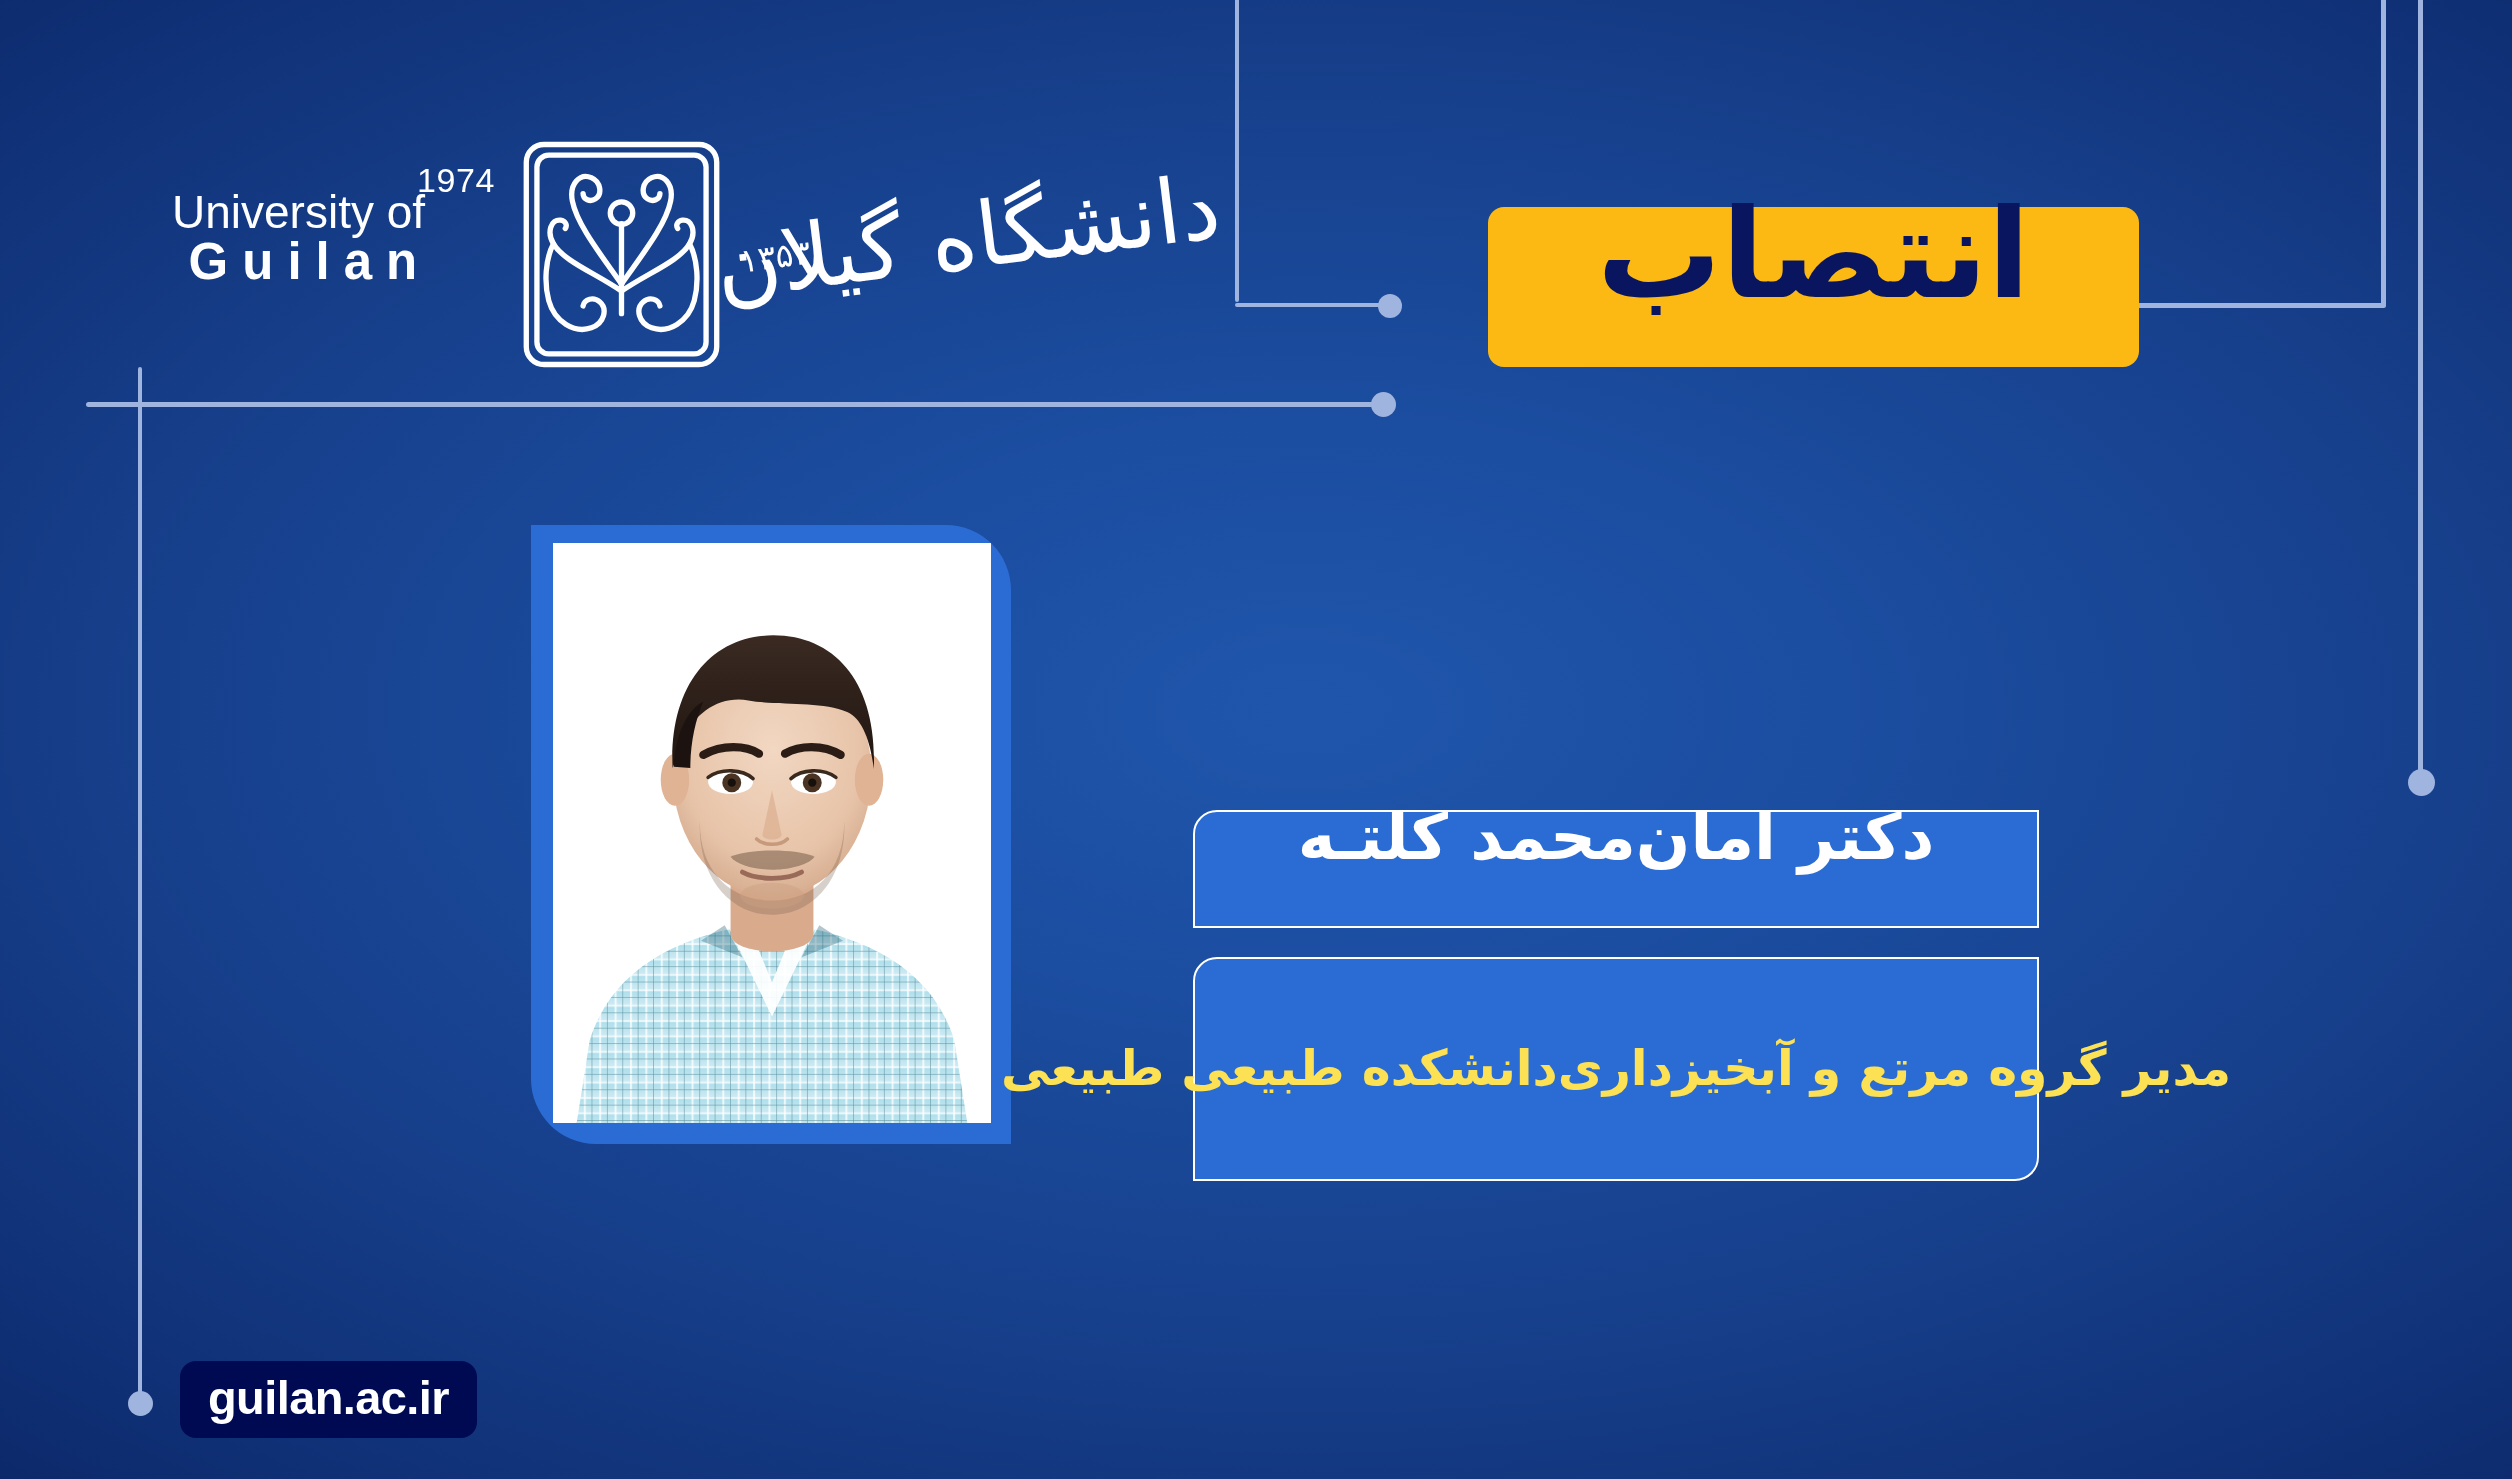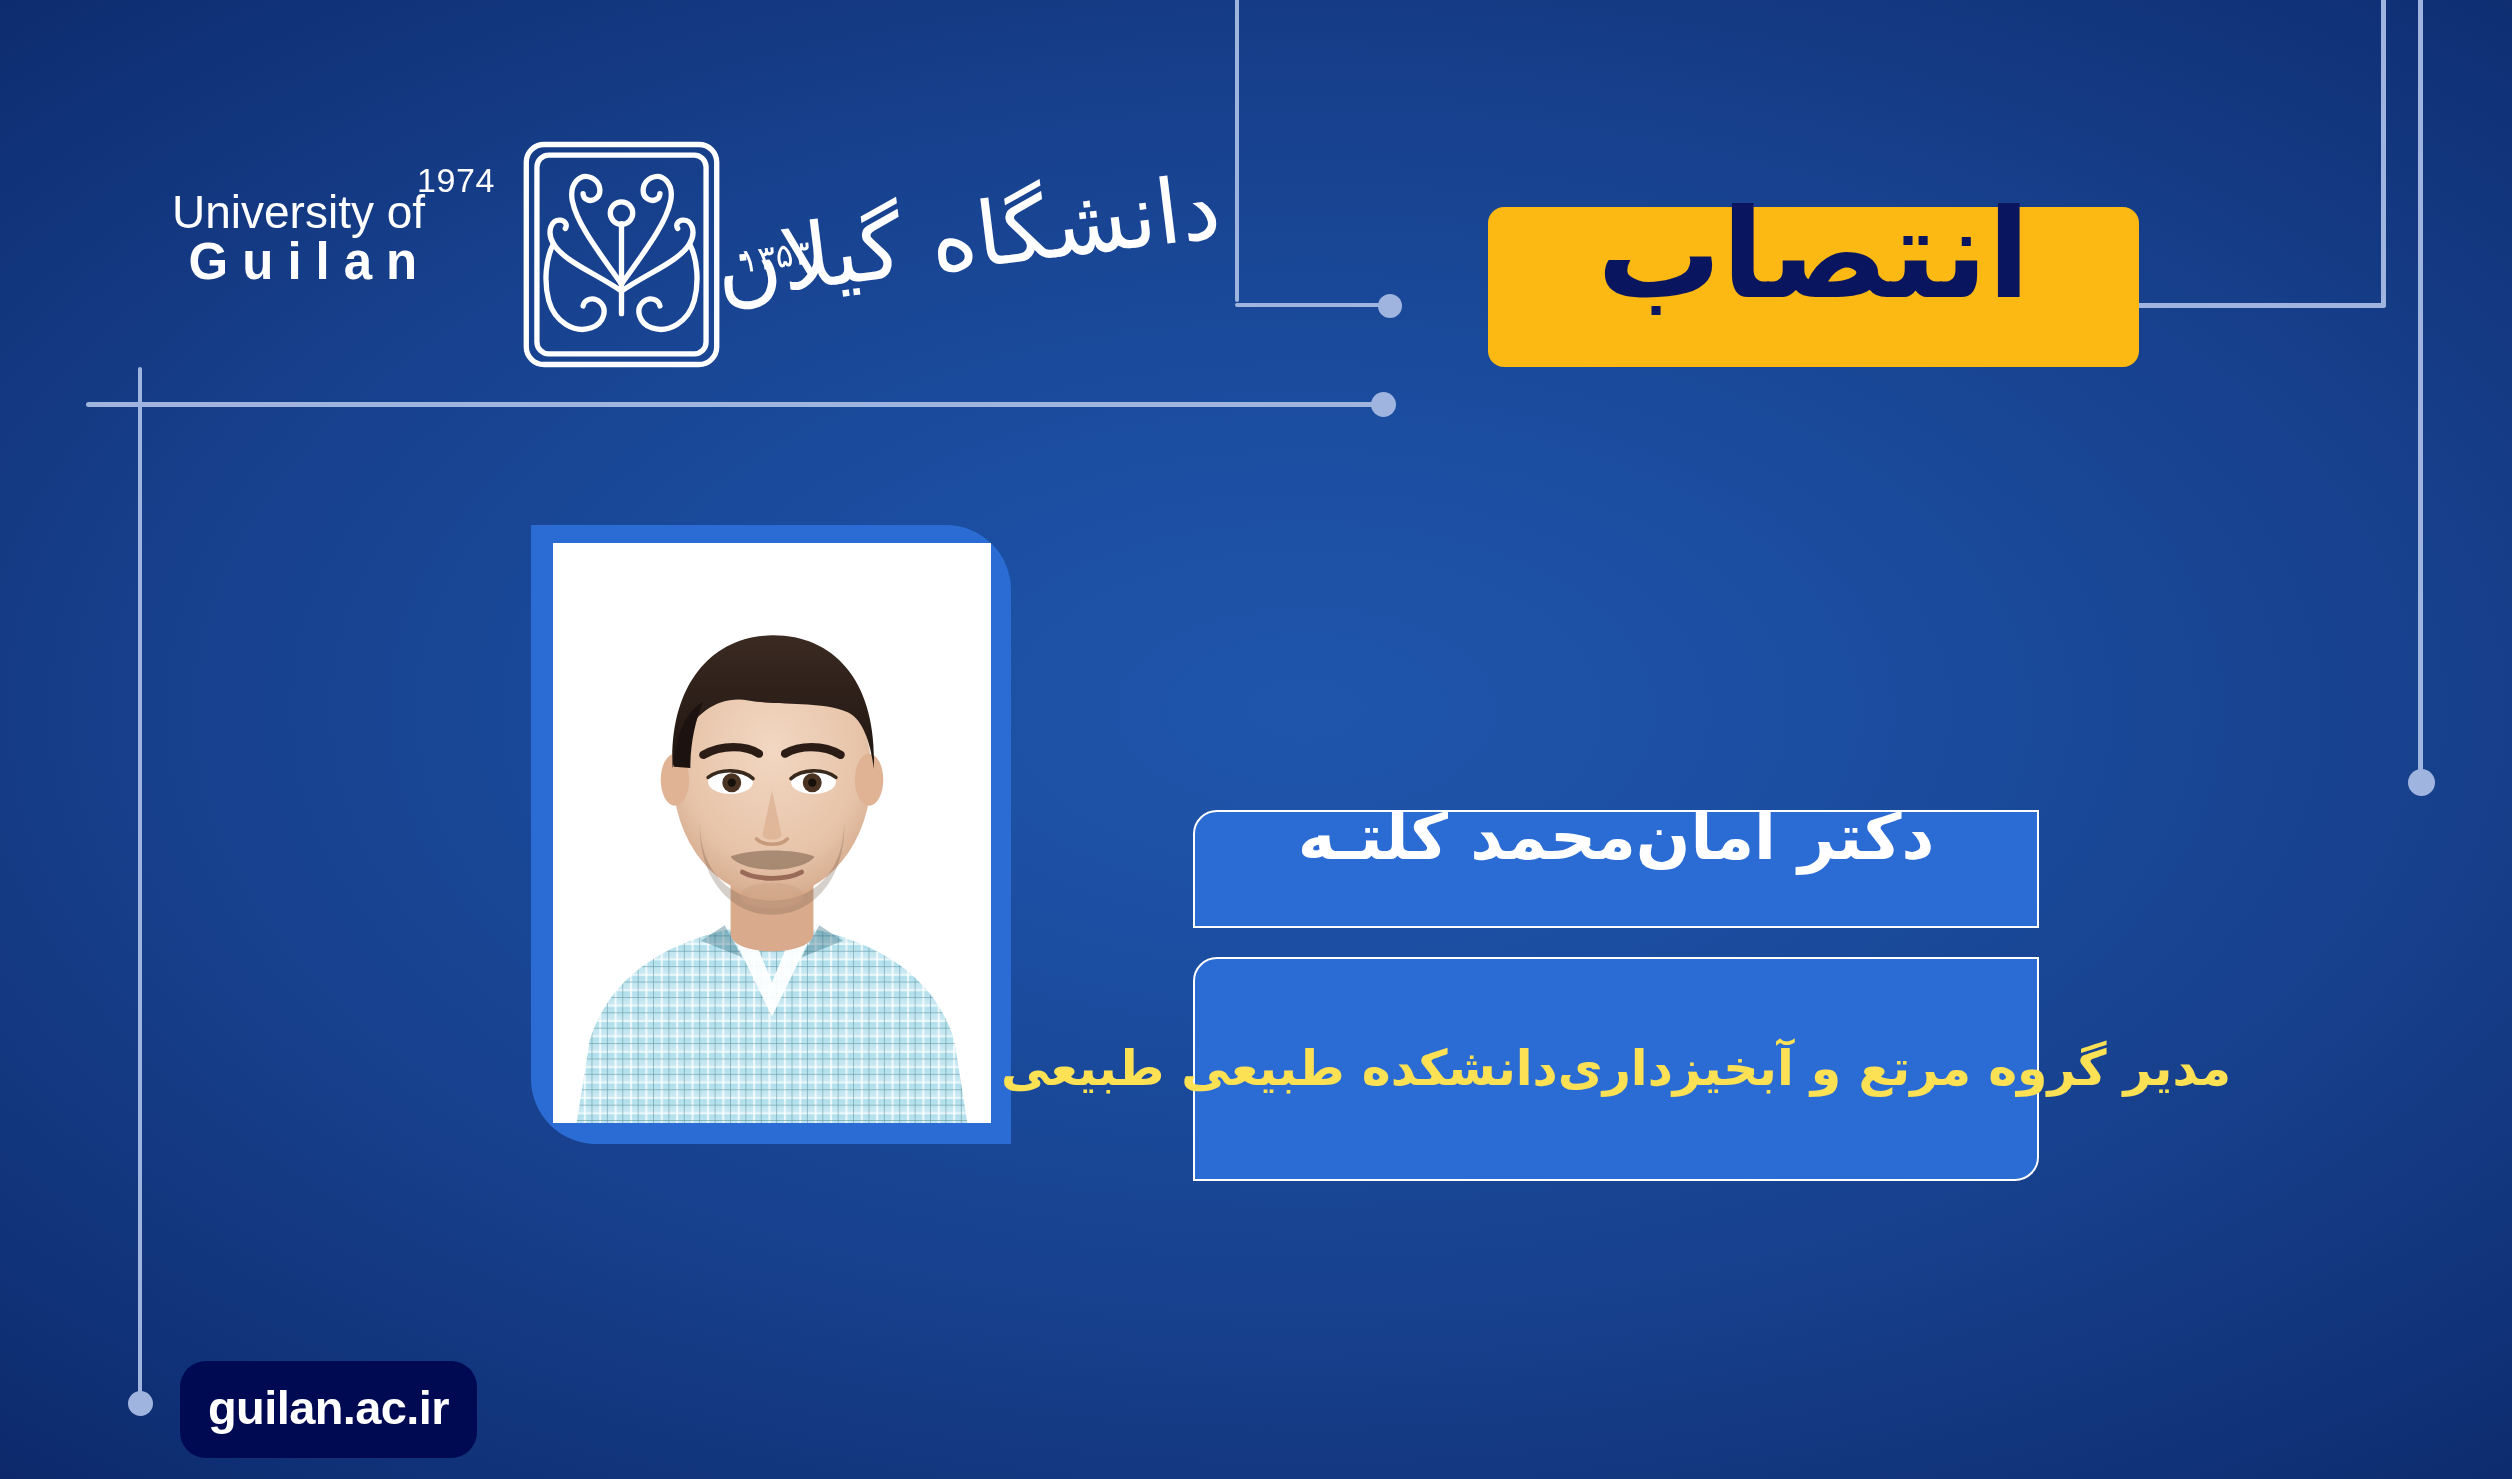--- a/index.html
+++ b/index.html
@@ -207,23 +207,23 @@
     white-space: nowrap;
     text-align: center;
   }
 
   
   #url-badge {
     position: absolute;
     left: 180px;
     top: 1361px;
     height: 73px;
-    padding: 12px 28px;
+    padding: 2px 28px;
     background: #000a52;
-    border-radius: 26px;
+    border-radius: 16px;
     display: flex;
     align-items: center;
     direction: ltr;
   }
   #url-badge .txt {
     color: #ffffff;
     font-size: 47px;
     font-weight: bold;
     letter-spacing: -0.6px;
     line-height: 1;

